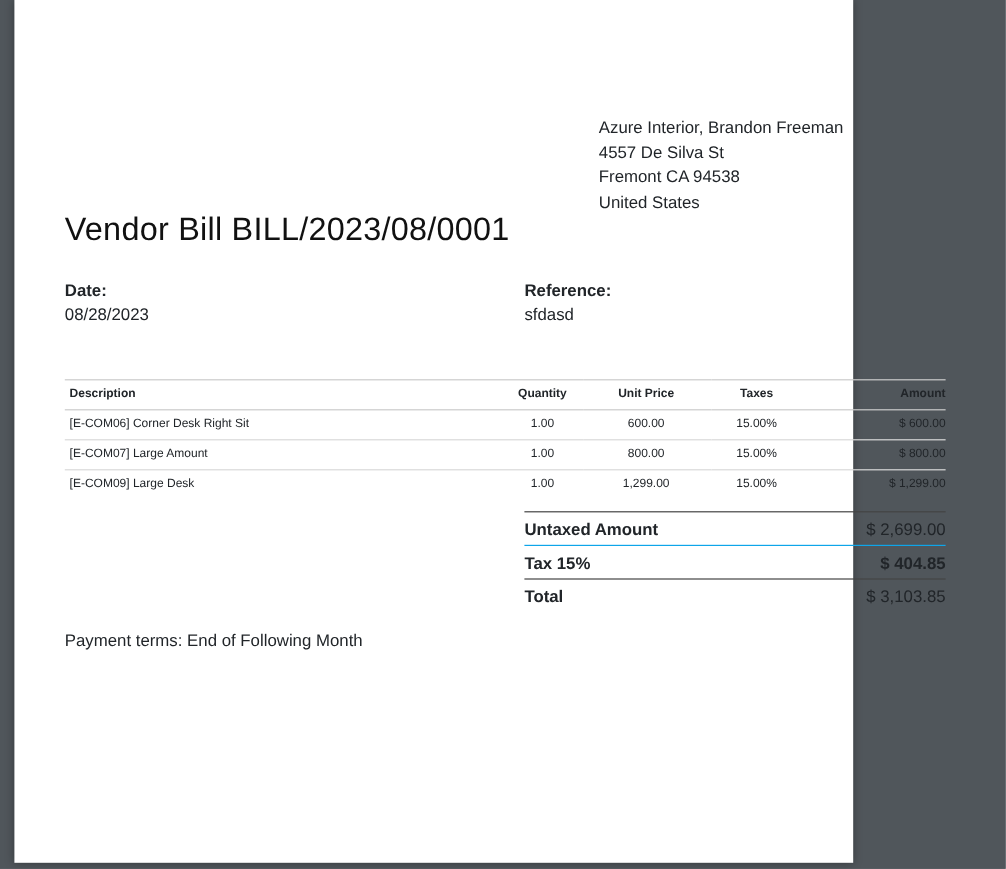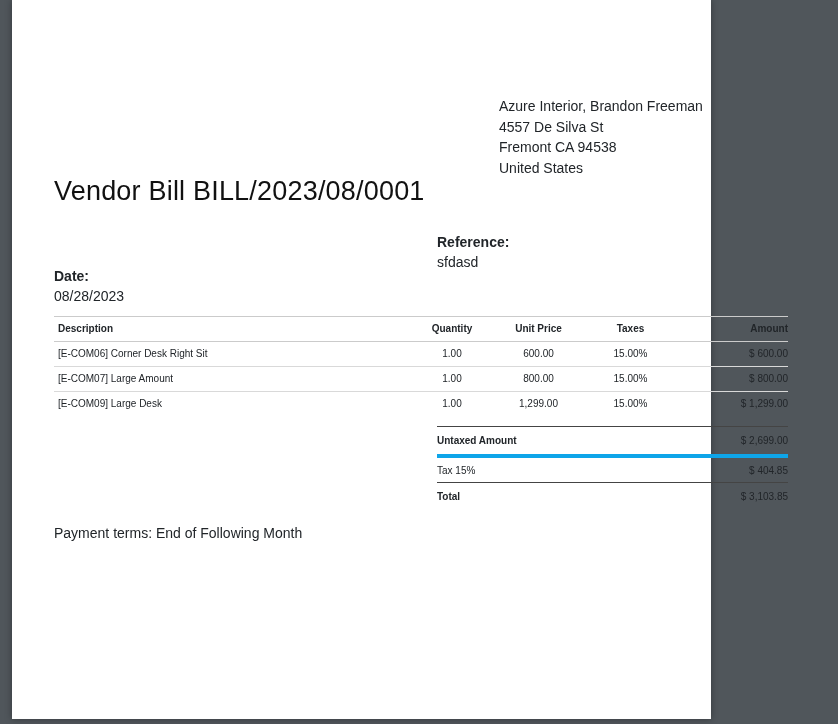--- a/index.html
+++ b/index.html
@@ -25,21 +25,21 @@
   }
   .doc-title {
     position: absolute;
     left: 42px; top: 176px;
     font-size: 27px;
     font-weight: 400;
     color: #111111;
     letter-spacing: 0.2px;
     white-space: nowrap;
   }
-  .info-col-date { position: absolute; left: 42px; top: 232px; font-size: 14px; line-height: 20px; margin-top: 34px; }
+  .info-col-date { position: absolute; left: 42px; top: 232px; font-size: 14px; line-height: 20px; }
   .info-col-ref  { position: absolute; left: 425px; top: 232px; font-size: 14px; line-height: 20px; }
   .info-label { font-weight: 700; }
   .bold { font-weight: 700; }
 
   table.lines {
     position: absolute;
     left: 42px; top: 300px;
     width: 734px;
     border-collapse: collapse;
     font-size: 10px;
@@ -62,30 +62,30 @@
   .col-desc  { width: 366px; text-align: left; padding-left: 4px !important; }
   .col-qty   { width: 66px;  text-align: center; padding-right: 2px !important; }
   .col-price { width: 107px; text-align: center; padding-right: 2px !important; }
   .col-tax   { width: 67px;  text-align: center;  padding-left: 8px !important; }
   .col-amt   { width: 128px; text-align: right; }
 
   .totals {
     position: absolute;
     left: 425px; top: 426px;
     width: 351px;
-    font-size: 10px;
+    font-size: 14px;
   }
   .totals .trow {
     display: flex;
     justify-content: space-between;
     align-items: center;
     height: 28px;
     border-top: 1px solid #444444;
   }
-  .totals .trow.light { border-top: 4px solid #0ea5e9; }
+  .totals .trow.light { border-top: 1px solid #0ea5e9; font-weight: bold; }
   .payment-terms {
     position: absolute;
     left: 42px; top: 525px;
     font-size: 14px;
   }
 </style>
 </head>
 <body>
 
 <div class="paper">

